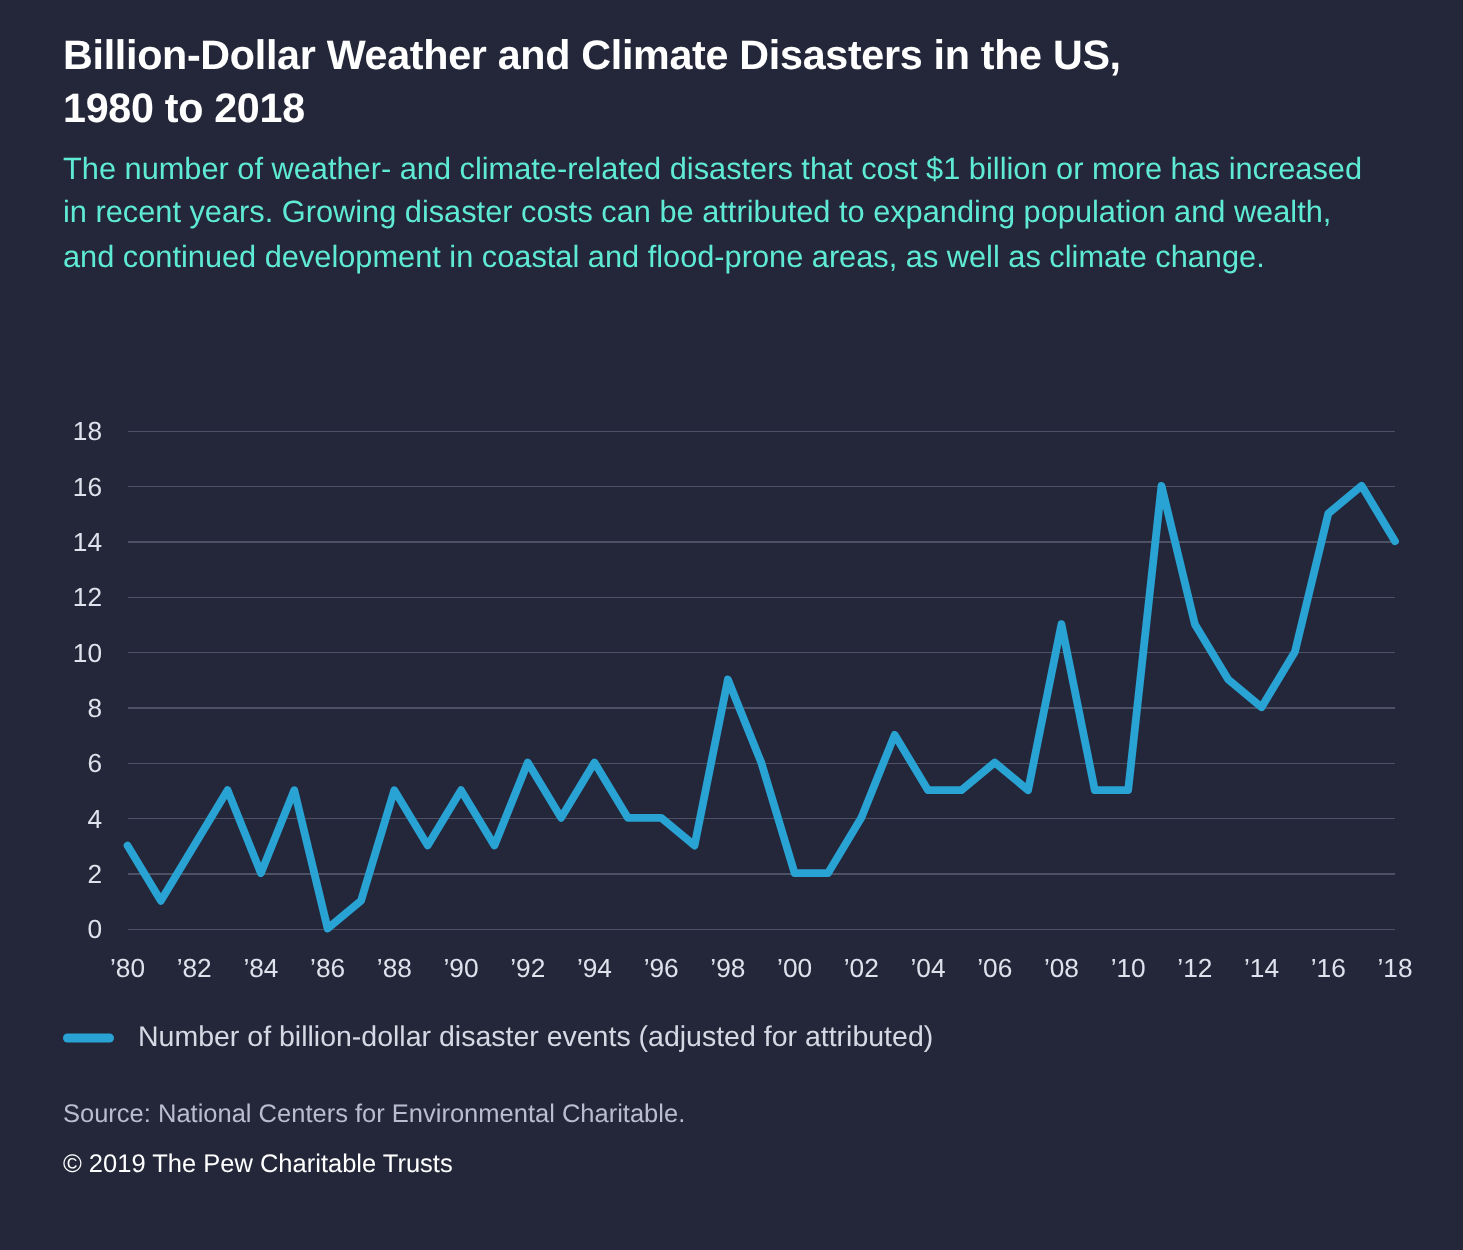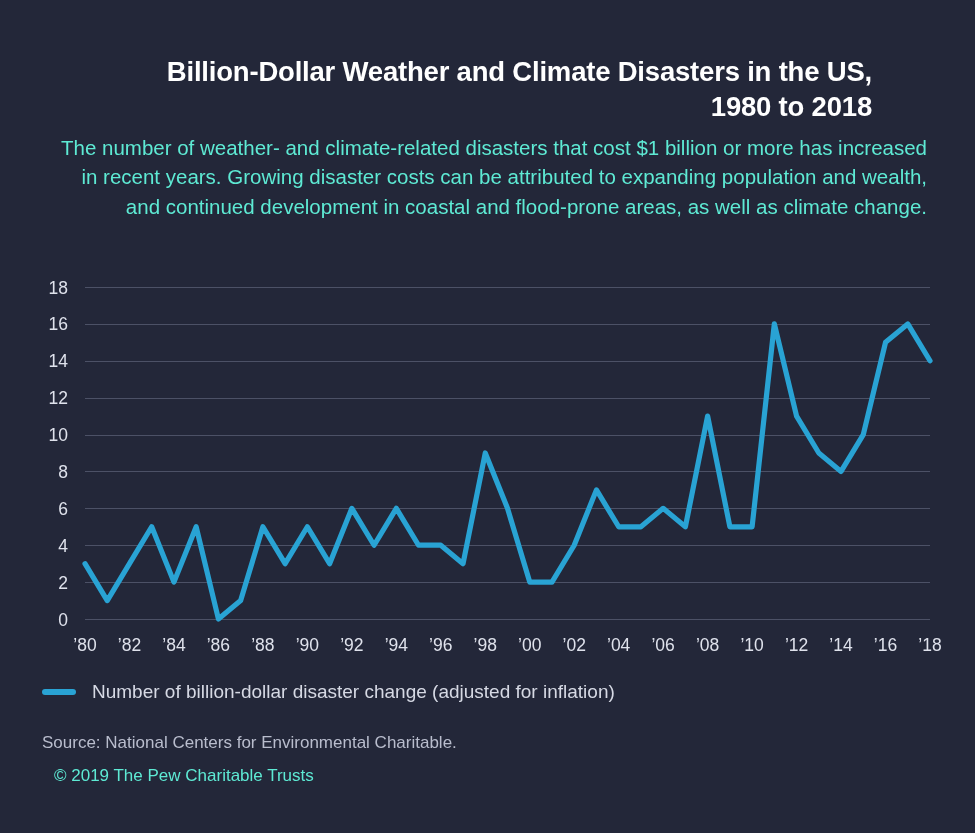--- a/index.html
+++ b/index.html
@@ -15,22 +15,21 @@
     overflow: hidden;
     position: relative;
   }
   .page {
     position: absolute;
     inset: 0;
     background: #232739;
     padding: 0;
   }
   .header {
-    padding: 54px 44px 0 42px;
-    text-align: right;
+    padding: 19px 44px 0 42px;
   }
   .title {
     font-size: 27.5px;
     font-weight: bold;
     line-height: 1.28;
     letter-spacing: -0.2px;
     color: #ffffff;
     margin: 0 0 9px 0;
     max-width: 830px;
     white-space: pre-line;
@@ -102,22 +101,22 @@
     top: 733px;
     width: 880px;
   }
   .source {
     font-size: 17px;
     color: #b9bdcd;
     margin: 0 0 13px 0;
   }
   .copyright {
     font-size: 17px;
-    color: #5eead4;
-    margin: 12px;
+    color: #ffffff;
+    margin: 0;
   }
 </style>
 </head>
 <body>
 
 <div class="page">
 
   <div class="header">
     <h1 class="title">Billion-Dollar Weather and Climate Disasters in the US,
 1980 to 2018</h1>
@@ -165,21 +164,21 @@
         <text x="796.578947368421" y="389" class="xtick">’12</text>
         <text x="841.0526315789474" y="389" class="xtick">’14</text>
         <text x="885.5263157894736" y="389" class="xtick">’16</text>
         <text x="930" y="389" class="xtick">’18</text>
         <path d="M85.00 301.67 L107.24 338.56 L129.47 301.67 L151.71 264.78 L173.95 320.11 L196.18 264.78 L218.42 357.00 L240.66 338.56 L262.89 264.78 L285.13 301.67 L307.37 264.78 L329.61 301.67 L351.84 246.33 L374.08 283.22 L396.32 246.33 L418.55 283.22 L440.79 283.22 L463.03 301.67 L485.26 191.00 L507.50 246.33 L529.74 320.11 L551.97 320.11 L574.21 283.22 L596.45 227.89 L618.68 264.78 L640.92 264.78 L663.16 246.33 L685.39 264.78 L707.63 154.11 L729.87 264.78 L752.11 264.78 L774.34 61.89 L796.58 154.11 L818.82 191.00 L841.05 209.44 L863.29 172.56 L885.53 80.33 L907.76 61.89 L930.00 98.78" class="dataline" stroke="#29a3d4"></path>
       </svg>
   </div>
 
   <div class="legend">
     <span class="legend-swatch" style="background: rgb(41, 163, 212);"></span>
-    <span class="legend-label">Number of billion-dollar disaster change (adjusted for inflation)</span>
+    <span class="legend-label">Number of billion-dollar disaster events (adjusted for attributed)</span>
   </div>
 
   <div class="footer">
     <p class="source">Source: National Centers for Environmental Charitable.</p>
     <p class="copyright">© 2019 The Pew Charitable Trusts</p>
   </div>
 
 </div>
 
 </body></html>

